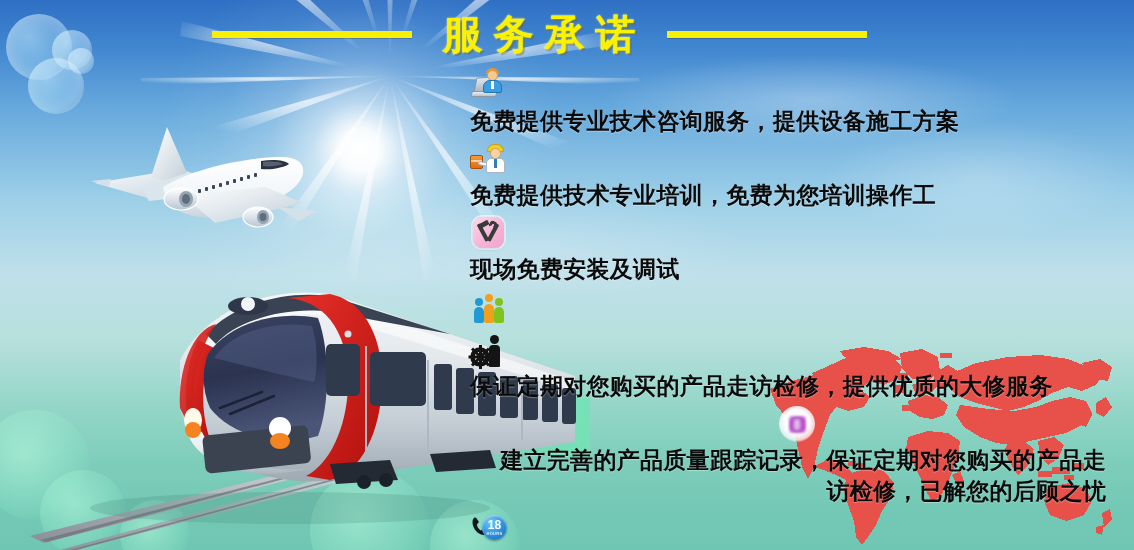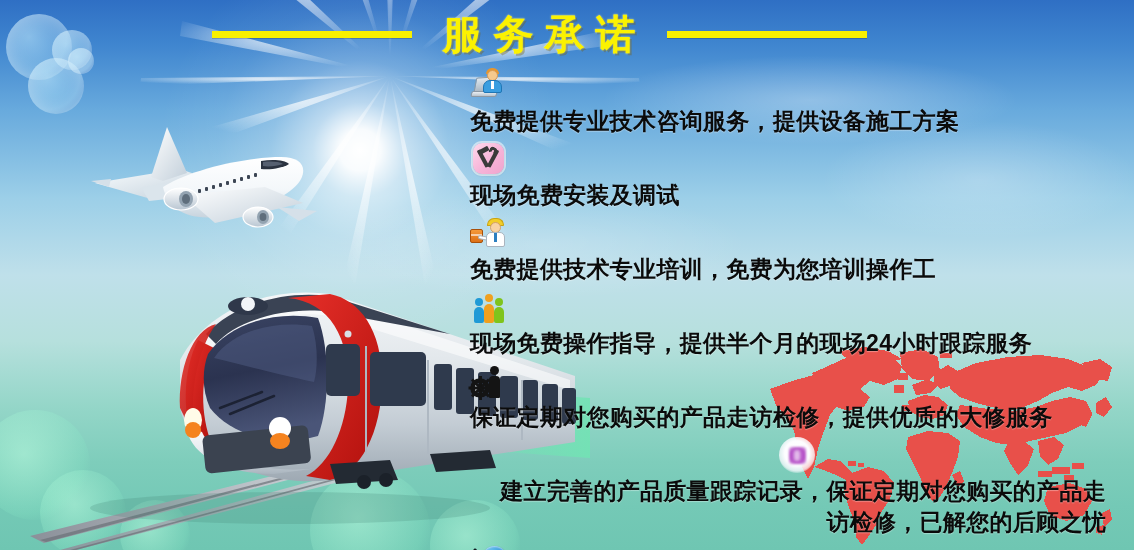--- a/index.html
+++ b/index.html
@@ -467,53 +467,52 @@
           <span class="lapbase"></span>
         <span class="hair"></span>
           <span class="head"></span>
           <span class="body"></span>
           <span class="tie"></span>
       </div>
       <div class="txt">免费提供专业技术咨询服务，提供设备施工方案</div>
     </div>
 
     <div class="row">
-      <div class="ico i-tools">
-        <span class="tile"></span>
-          <span class="hm"></span>
-          <span class="hmh"></span>
-        <span class="wr"></span>
-          <span class="wrh"></span>
-      </div>
-      <div class="txt">现场免费安装及调试</div>
-    </div>
-
-    <div class="row">
       <div class="ico i-eng">
         <span class="box"></span>
           <span class="boxline"></span>
           <span class="arm"></span>
         <span class="helmet"></span>
           <span class="head"></span>
           <span class="shirt"></span>
           <span class="tie"></span>
       </div>
       <div class="txt">免费提供技术专业培训，免费为您培训操作工</div>
     </div>
 
     <div class="row">
+      <div class="ico i-tools">
+        <span class="tile"></span>
+          <span class="hm"></span>
+          <span class="hmh"></span>
+        <span class="wr"></span>
+          <span class="wrh"></span>
+      </div>
+      <div class="txt">现场免费安装及调试</div>
+    </div>
+
+    <div class="row">
       <div class="ico i-people">
         <span class="h h1"></span>
           <span class="p p1"></span>
         <span class="h h3"></span>
           <span class="p p3"></span>
         <span class="h h2"></span>
           <span class="p p2"></span>
       </div>
-      <div class="txt">现场免费操作指导，提供半个月的现场24小时跟踪服务</div>
     </div>
 
     <div class="row">
       <div class="ico i-gear">
         <span class="tooth"></span>
           <span class="tooth b"></span>
           <span class="tooth c"></span>
           <span class="tooth d"></span>
         <span class="gear"></span>
         <span class="ghead"></span>

